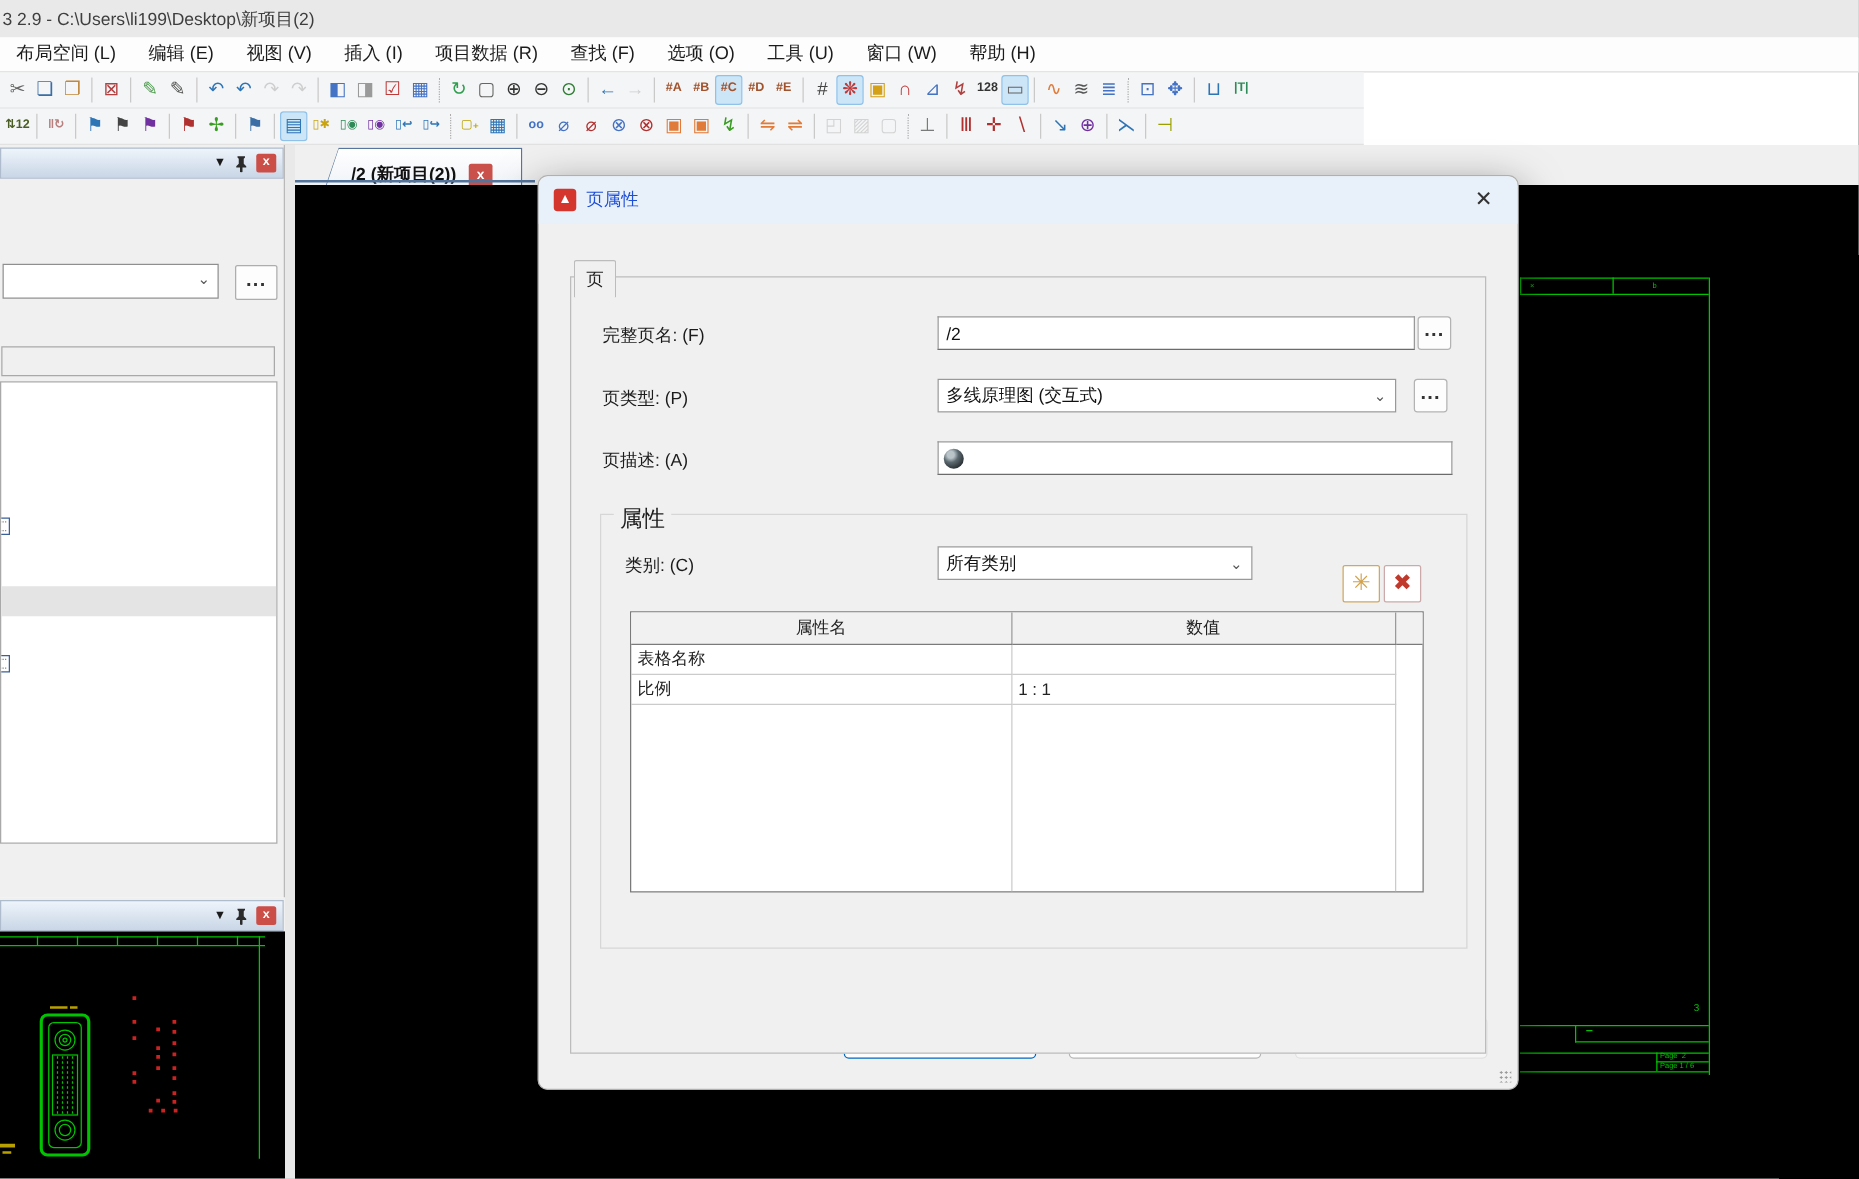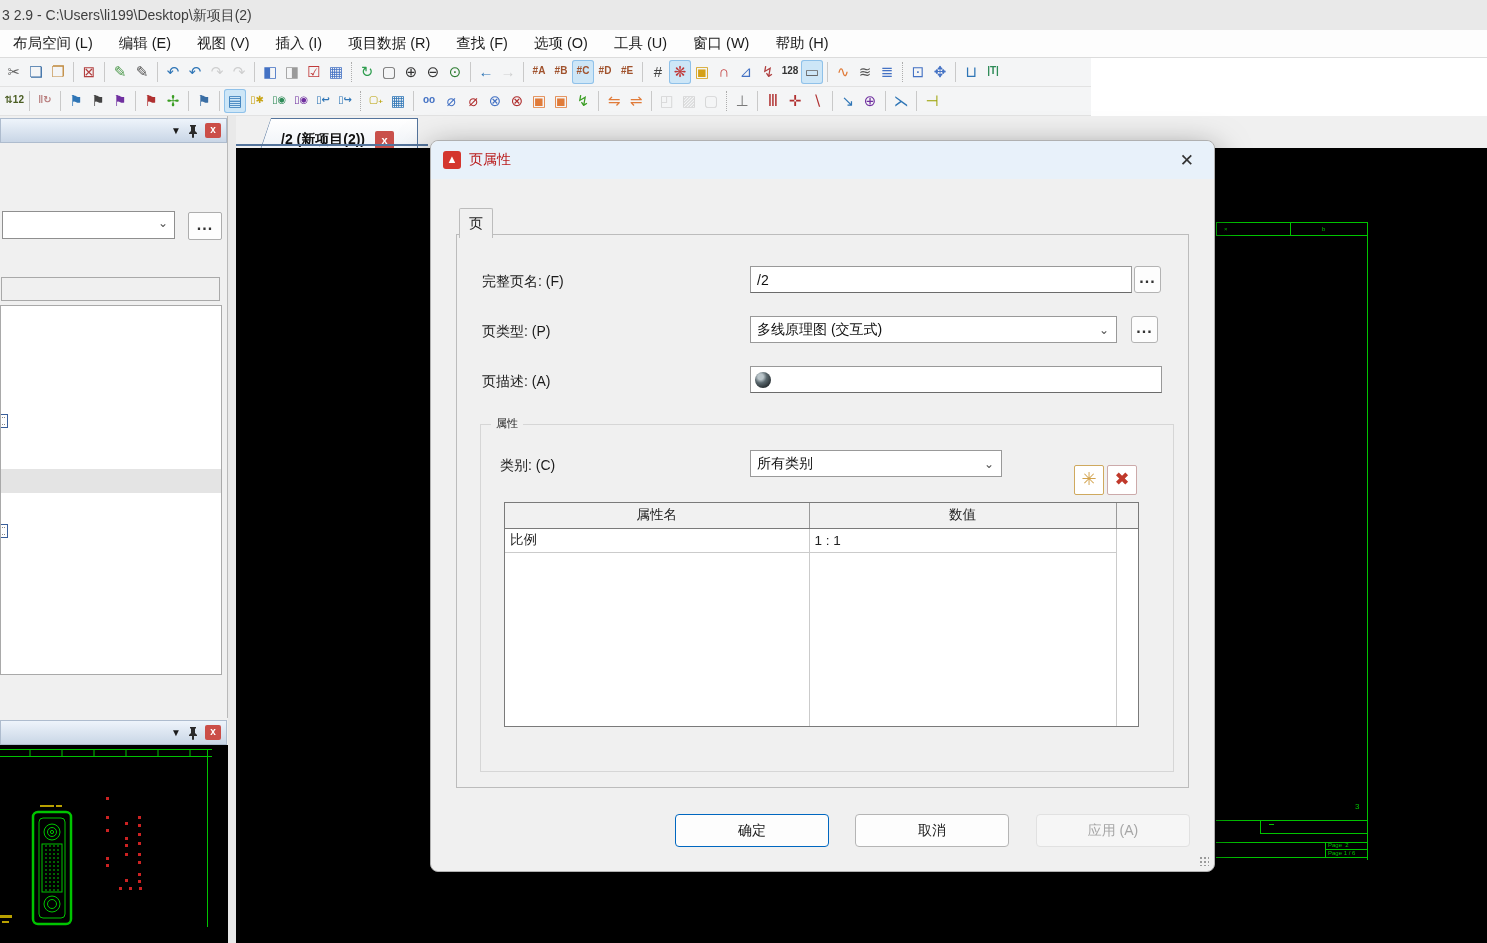--- a/index.html
+++ b/index.html
@@ -53,34 +53,34 @@
   .tab-close { margin-left:10px; width:19px; height:19px; background:#c9504b; border-radius:2px; color:#fff; font-size:11px; font-weight:bold; text-align:center; line-height:18px; }
 
   .canvas { position:absolute; left:236px; top:148px; width:1251px; height:795px; background:#000; }
   .gl { position:absolute; background:#00c400; }
   .gtext { position:absolute; color:#00c400; font-size:6px; line-height:7px; white-space:nowrap; }
 
   
   .dialog { position:absolute; left:430px; top:140px; width:785px; height:732px; background:#f0f0f0; border:1px solid #b0b0b0; border-radius:8px; box-shadow:0 12px 34px rgba(0,0,0,.55); }
   .dlg-title { height:38px; background:#e8f1fa; border-radius:8px 8px 0 0; display:flex; align-items:center; padding:0 12px; }
   .dlg-logo { width:18px; height:18px; background:#d4362e; border-radius:3px; color:#fff; font-size:11px; text-align:center; line-height:17px; font-weight:bold; }
-  .dlg-title-text { margin-left:8px; font-size:14px; color:#b91c1c; }
+  .dlg-title-text { margin-left:8px; font-size:14px; color:#1d4ed8; }
   .dlg-close { margin-left:auto; font-size:17px; color:#333; padding:2px 8px; cursor:default; }
   .dlg-tab { position:absolute; left:28px; top:67px; width:34px; height:30px; background:#f0f0f0; border:1px solid #bcbcbc; border-bottom:none; border-radius:2px 2px 0 0; text-align:center; line-height:28px; font-size:14px; z-index:3; }
-  .dlg-pane { position:absolute; left:25px; top:93px; width:733px; height:554px; border:1px solid #bcbcbc; background:#f0f0f0; z-index:2; }
+  .dlg-pane { position:absolute; left:25px; top:80px; width:733px; height:622px; border:1px solid #bcbcbc; background:#f0f0f0; z-index:2; }
 
   .flabel { position:absolute; font-size:14px; color:#1b1b1b; white-space:nowrap; }
   .tinput { position:absolute; background:#fff; border:1px solid #999; border-bottom-color:#6b6b6b; font-size:14px; padding:0 6px; font-family:inherit; color:#111; }
   .browse-btn { position:absolute; width:27px; height:27px; background:#fdfdfd; border:1px solid #b3b3b3; border-radius:3px; text-align:center; line-height:22px; font-weight:bold; color:#333; letter-spacing:1px; }
   .comboq { position:absolute; background:#fff; border:1px solid #999; font-size:14px; padding:0 6px; line-height:25px; color:#111; }
   .comboq .chev { position:absolute; right:7px; top:0; color:#555; font-size:12px; }
   .globe { position:absolute; left:4px; top:5px; width:16px; height:16px; border-radius:50%; background:radial-gradient(circle at 35% 30%, #b9c4c9 18%, #5c6a70 40%, #23292c 80%); }
 
   .groupbox { position:absolute; left:23px; top:189px; width:694px; height:348px; border:1px solid #d6d6d6; }
-  .grouplegend { position:absolute; left:34px; top:181px; background:#f0f0f0; padding:0 5px; font-size:11px; color:#1b1b1b; z-index:2; }
+  .grouplegend { position:absolute; left:34px; top:181px; background:#f0f0f0; padding:0 5px; font-size:18px; color:#1b1b1b; z-index:2; }
 
   .smallbtn { position:absolute; width:30px; height:30px; background:#fff; text-align:center; line-height:27px; font-size:18px; border-radius:2px; }
   .btn-star { border:1px solid #cfa95e; color:#d2a24c; }
   .btn-delx { border:1px solid #caa; color:#c0392b; font-weight:bold; }
 
   .proptable { position:absolute; left:47px; top:267px; width:635px; height:225px; background:#fff; border:1px solid #7a7a7a; }
   .proptable table { border-collapse:collapse; table-layout:fixed; width:633px; height:100%; font-size:13.5px; }
   .proptable th { background:#f1f1f1; font-weight:normal; border-right:1px solid #9a9a9a; border-bottom:1px solid #7a7a7a; height:25px; text-align:center; }
   .proptable th.strip { border-right:none; }
   .proptable td { border-right:1px solid #cbcbcb; border-bottom:1px solid #cbcbcb; height:24px; padding:0 5px; white-space:nowrap; overflow:hidden; }
@@ -164,21 +164,21 @@
       <span class="tbtn" style="color: rgb(85, 85, 85);">≋</span>
       <span class="tbtn" style="color: rgb(68, 114, 196);">≣</span>
       <span class="tbsep dotted"></span>
       <span class="tbtn" style="color: rgb(68, 114, 196);">⊡</span>
       <span class="tbtn" style="color: rgb(68, 114, 196);">✥</span>
       <span class="tbsep"></span>
       <span class="tbtn" style="color: rgb(46, 117, 182);">⊔</span>
       <span class="tbtn txt" style="color: rgb(46, 139, 87);">|T|</span>
     </div>
   <div class="tbrow">
-      <span class="tbtn txt" style="color: rgb(74, 93, 35); text-align: right;">⇅12</span>
+      <span class="tbtn txt" style="color: rgb(74, 93, 35);">⇅12</span>
       <span class="tbsep"></span>
       <span class="tbtn txt" style="color: rgb(185, 127, 127);">‖↻</span>
       <span class="tbsep"></span>
       <span class="tbtn" style="color: rgb(46, 117, 182);">⚑</span>
       <span class="tbtn" style="color: rgb(68, 68, 68);">⚑</span>
       <span class="tbtn" style="color: rgb(112, 48, 160);">⚑</span>
       <span class="tbsep"></span>
       <span class="tbtn" style="color: rgb(176, 48, 48);">⚑</span>
       <span class="tbtn" style="color: rgb(58, 157, 35);">✢</span>
       <span class="tbsep"></span>
@@ -394,20 +394,25 @@
           </colgroup>
         <thead>
           <tr>
             <th>属性名</th>
             <th>数值</th>
             <th class="strip"></th>
           </tr>
         </thead>
         <tbody>
             <tr>
+              <td>表格名称</td>
+              <td></td>
+              <td class="strip"></td>
+            </tr>
+            <tr>
               <td>比例</td>
               <td>1 : 1</td>
               <td class="strip"></td>
             </tr>
             <tr class="filler">
               <td></td>
               <td></td>
               <td class="strip"></td>
             </tr>
           </tbody>

